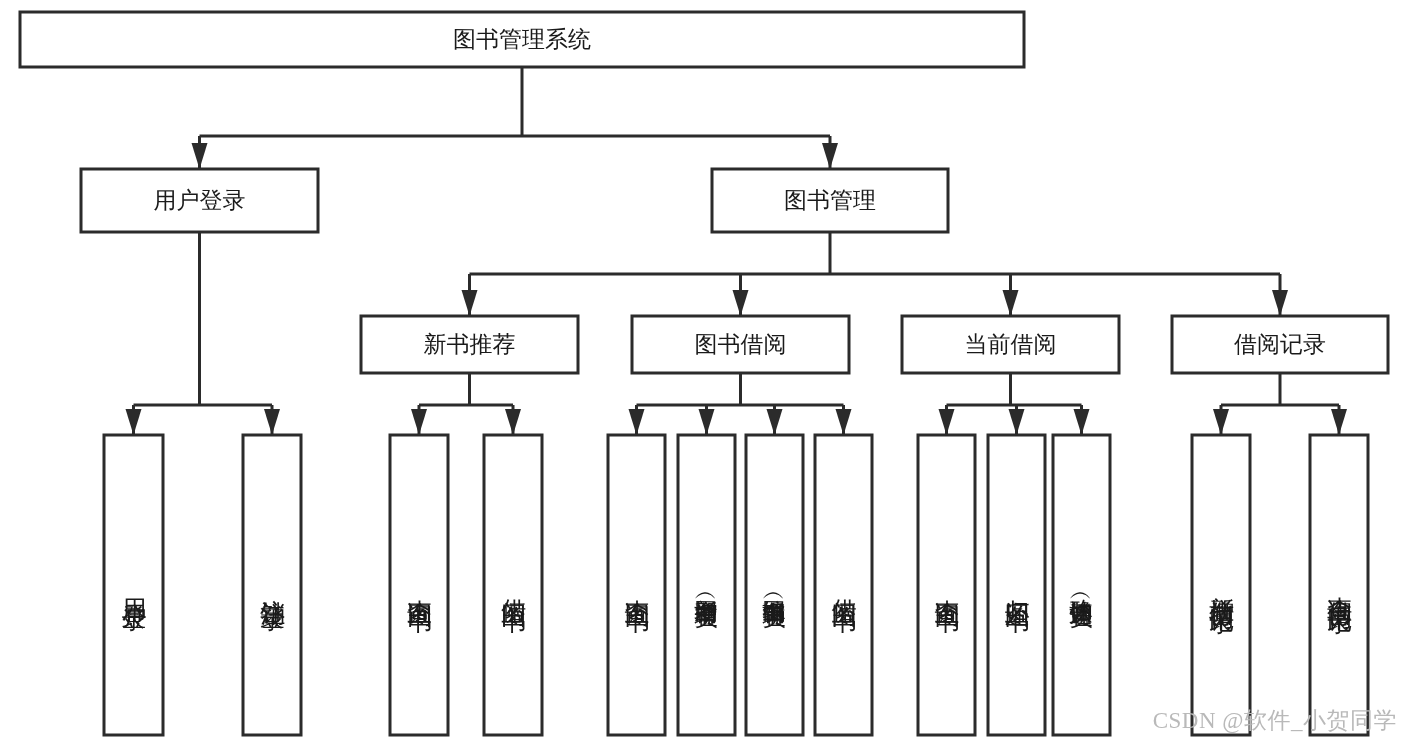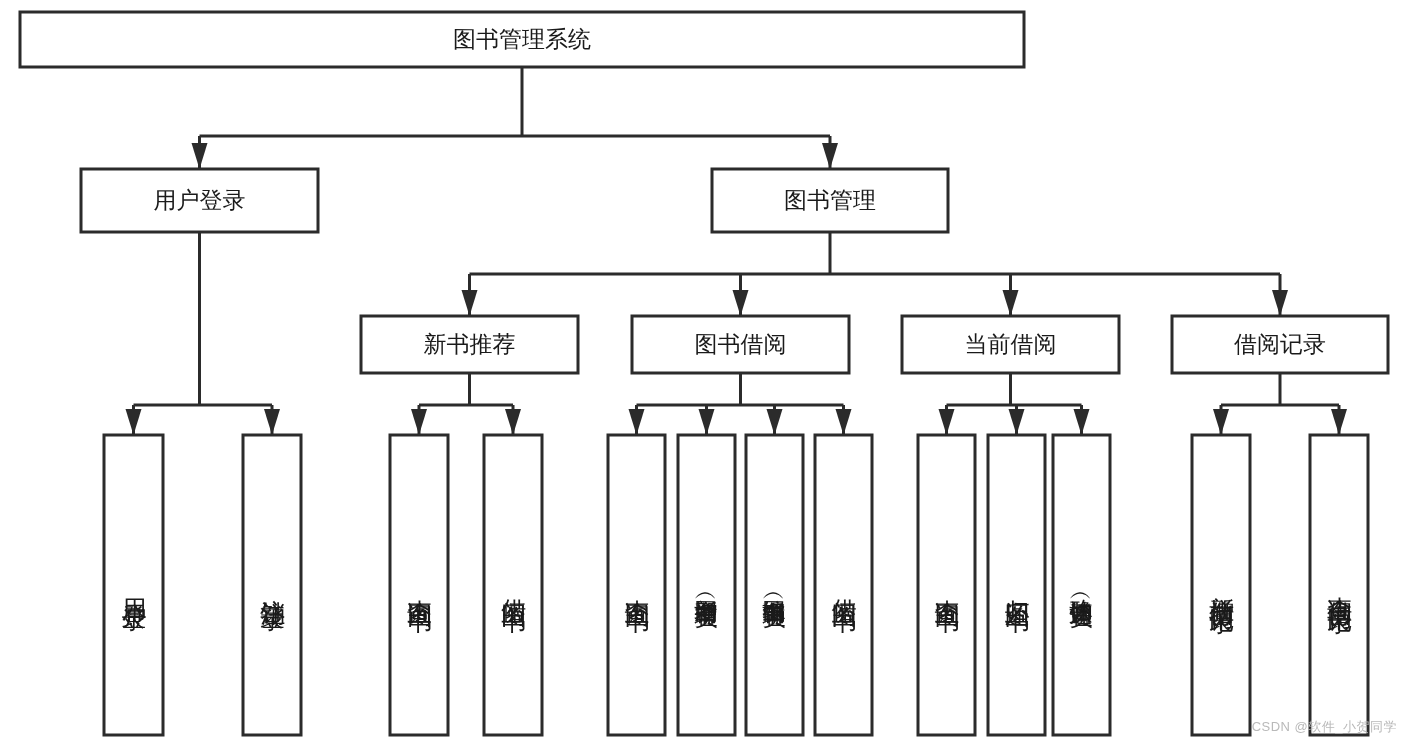--- a/index.html
+++ b/index.html
@@ -61,22 +61,22 @@
     font-size: 25px;
     line-height: 1.05;
     color: #1a1a1a;
     letter-spacing: 3px;
     white-space: nowrap;
   }
   .watermark {
     position: absolute;
     right: 8px;
     bottom: 4px;
-    font-family: Liberation Sans, sans-serif;
-    font-size: 13px;
+    font-family: Liberation Serif, serif;
+    font-size: 23px;
     color: #b9b9b9;
     white-space: nowrap;
     letter-spacing: 0.5px;
   }
 </style>
 </head>
 <body>
 
 <div id="diagram-root">
 

